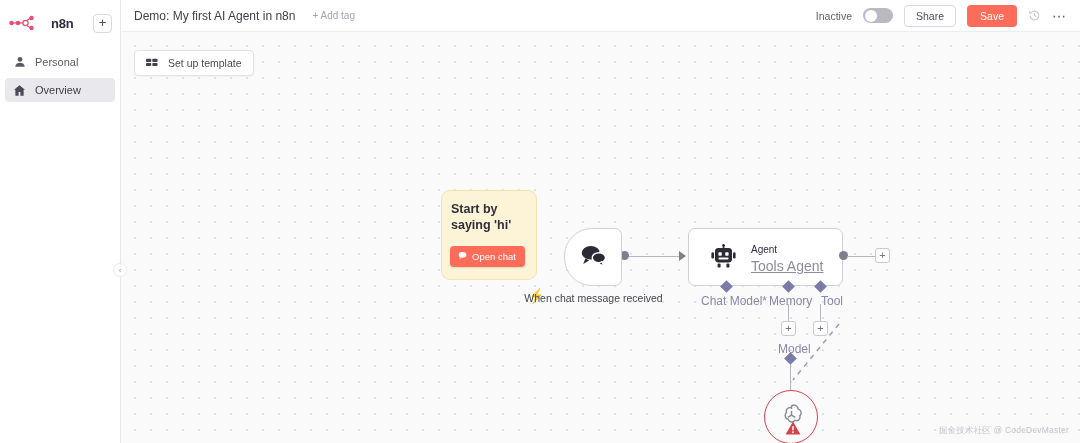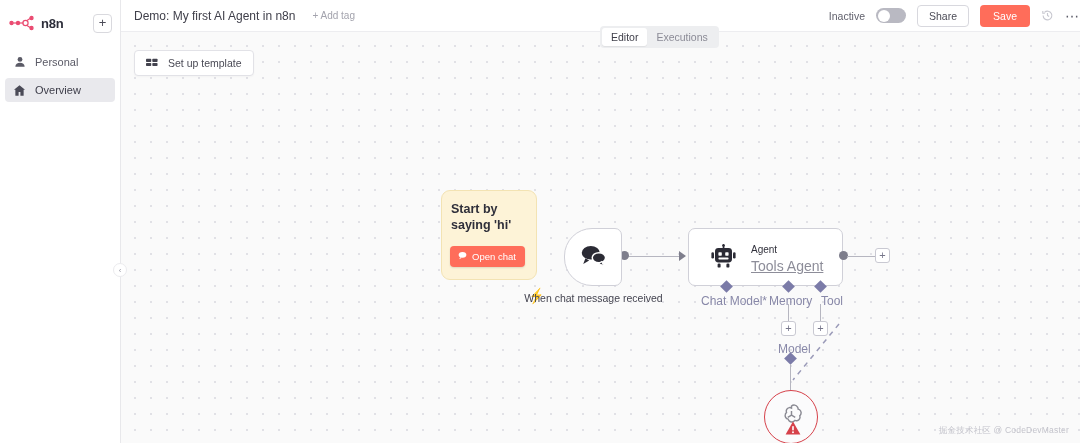--- a/index.html
+++ b/index.html
@@ -15,21 +15,21 @@
   .sidebar {
     width: 121px; height: 443px;
     background: #ffffff;
     border-right: 1px solid #e8e8eb;
     flex: 0 0 121px;
     position: relative;
     z-index: 30;
   }
   .sb-top {
     height: 32px; display: flex; align-items: center;
-    padding: 0 8px 0 9px; gap: 6px; margin-top: 7px;
+    padding: 0 8px 0 9px; gap: 16px; margin-top: 7px;
   }
   .n8n-logo { width: 26px; height: 16px; flex: 0 0 26px; display:block; }
   .n8n-word {
     font-size: 13px; font-weight: 700; color: #2d2e3a;
     letter-spacing: -0.2px; flex: 1;
   }
   .plus-btn {
     width: 19px; height: 19px; border: 1px solid #d9d9de; border-radius: 4px;
     background:#fff; color:#4b4b57; font-size: 13px; line-height: 16px;
     display:flex; align-items:center; justify-content:center; cursor: pointer;
@@ -70,21 +70,21 @@
     display: flex; background: #edeef0; border-radius: 4px; padding: 2px;
     z-index: 21;
   }
   .tab {
     font-size: 10.5px; padding: 3px 9px; border-radius: 3px;
     color: #8b8b96; cursor: pointer; line-height: 12px;
   }
   .tab.active { background: #ffffff; color: #3f3f4a; box-shadow: 0 1px 1px rgba(0,0,0,.06); }
 
   .top-right {
-    margin-left:auto; display:flex; align-items:center; gap: 11px; 
+    margin-left:auto; display:flex; align-items:center; gap: 11px; padding-right: 13px;
   }
   .inactive-label { font-size: 10.5px; color: #61616d; }
   .toggle {
     width: 30px; height: 15px; border-radius: 8px; background: #b9b9c2;
     position: relative; cursor: pointer;
   }
   .toggle .knob {
     position:absolute; left: 1.5px; top: 1.5px; width: 12px; height: 12px;
     border-radius: 50%; background: #ffffff;
   }
@@ -274,24 +274,20 @@
           <svg viewBox="0 0 16 16" width="13" height="13" fill="none" stroke="#c8c8d0" stroke-width="1.4">
             <path d="M2.6 8a5.4 5.4 0 1 0 1.7-3.9"></path>
             <polyline points="2.2,2.6 2.2,5.2 4.8,5.2"></polyline>
             <polyline points="8,5 8,8 10,9.3"></polyline>
           </svg>
         </span>
         <span class="dots">⋯</span>
       </div>
     </div>
 
-    <div class="tabs">
-      <span class="tab active">Editor</span>
-      <span class="tab">Executions</span>
-    </div>
 
     <div class="canvas">
 
       <div class="setup-tpl">
         <span>
           <svg viewBox="0 0 16 12" width="12" height="9" fill="#43434f">
             <rect x="0" y="1" width="7" height="4.2" rx="1"></rect>
             <rect x="8.4" y="1" width="7" height="4.2" rx="1"></rect>
             <rect x="0" y="6.6" width="7" height="4.2" rx="1"></rect>
             <rect x="8.4" y="6.6" width="7" height="4.2" rx="1"></rect>

